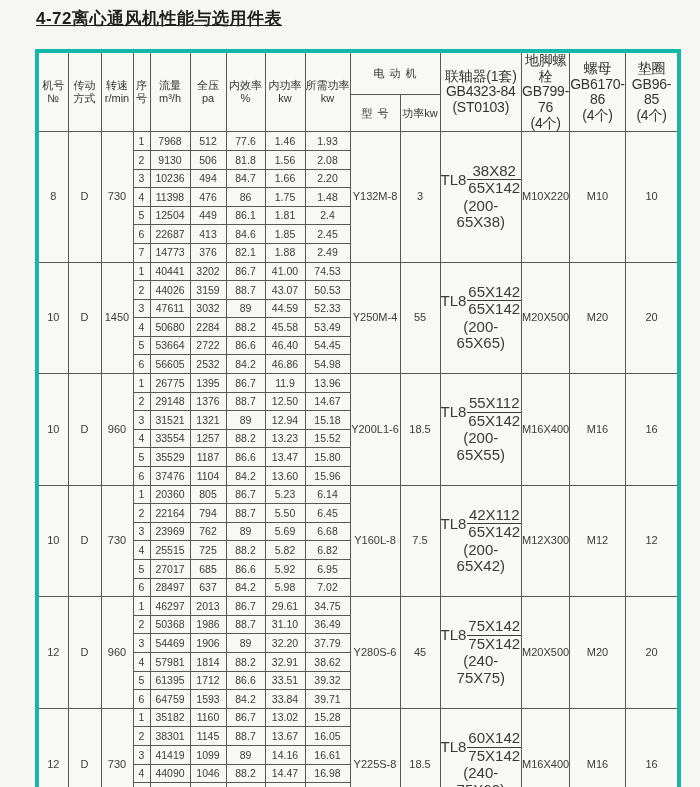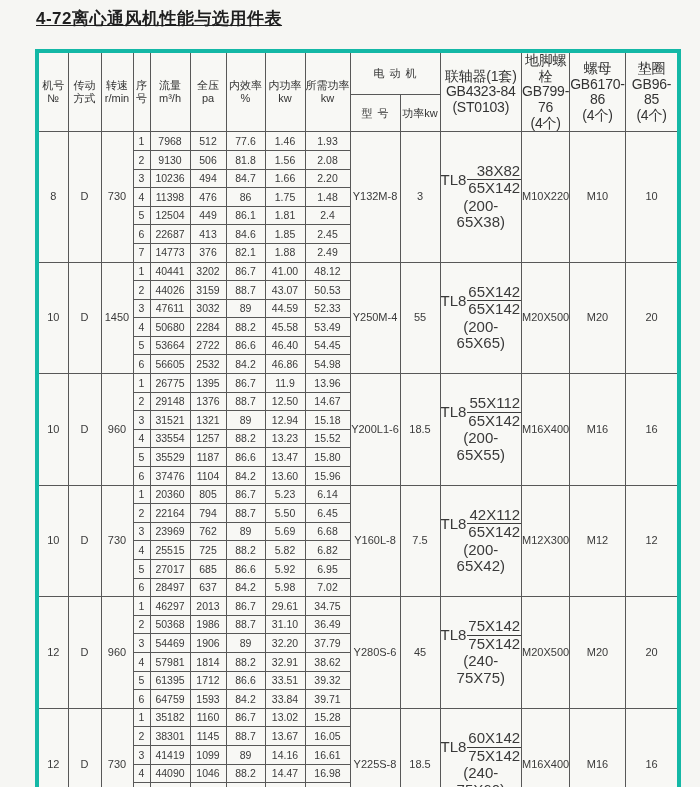--- a/index.html
+++ b/index.html
@@ -36,21 +36,21 @@
   thead tr.h1 { height:26px; }
   thead tr.h2 { height:22px; }
   th.spread { letter-spacing:5px; text-indent:5px;margin-top:34px; }
   th.small .hline { font-size:14px; line-height:1.12; letter-spacing:-0.2px; }
   tbody td { height:17.6px; font-size:10.5px; line-height:1; color:#3a3a3a; }
   td.group-cell { font-size:11px; }
   td.coupling-cell { font-size:15px; line-height:1.1; }
   .coup-top { display:flex; align-items:center; justify-content:center; }
   .coup-prefix { margin-right:1px; }
   .frac { display:inline-flex; flex-direction:column; }
-  .frac .num { border-bottom:1px solid #3c3c3c; padding:0 1px;text-align:right; }
+  .frac .num { border-bottom:1px solid #3c3c3c; padding:0 1px; }
   .frac .den { padding:0 1px; }
   .coup-note { margin-top:1px; }
 </style>
 </head>
 <body>
 
 <div class="title">4-72离心通风机性能与选用件表</div>
 
 <table>
     <colgroup>
@@ -214,21 +214,21 @@
       </tr>
       <tr class="data-row">
         <td class="group-cell" rowspan="6">10</td>
         <td class="group-cell" rowspan="6">D</td>
         <td class="group-cell" rowspan="6">1450</td>
         <td>1</td>
         <td>40441</td>
         <td>3202</td>
         <td>86.7</td>
         <td>41.00</td>
-        <td>48.12</td>
+        <td>74.53</td>
         <td class="group-cell" rowspan="6">Y250M-4</td>
         <td class="group-cell" rowspan="6">55</td>
         <td class="coupling-cell" rowspan="6">
           <div class="coup-top">
             <span class="coup-prefix">TL8</span>
             <span class="frac">
               <span class="num">65X142</span>
               <span class="den">65X142</span>
             </span>
           </div>

